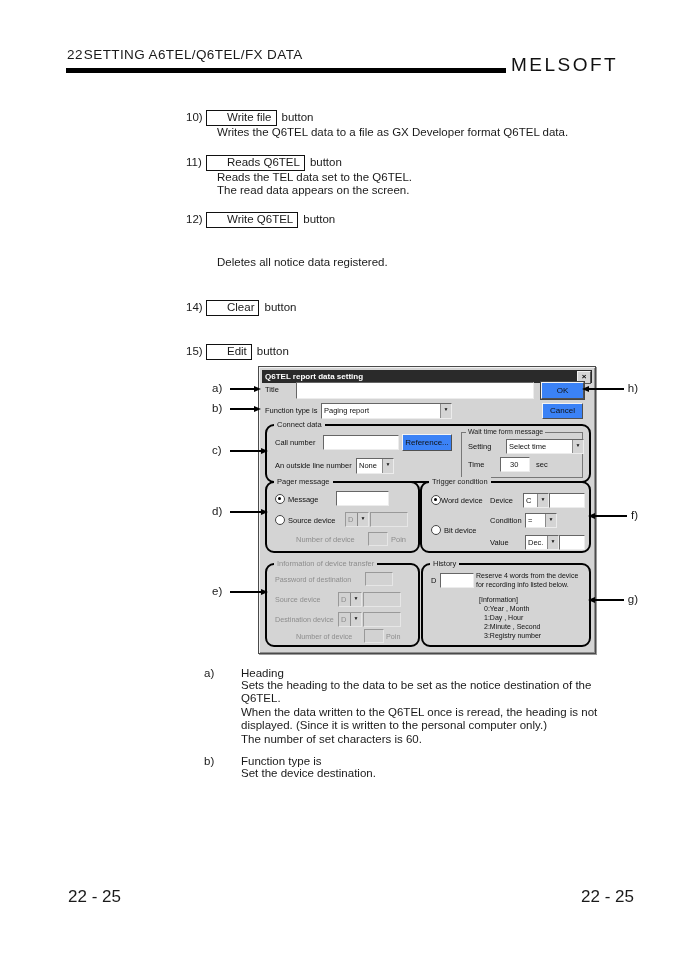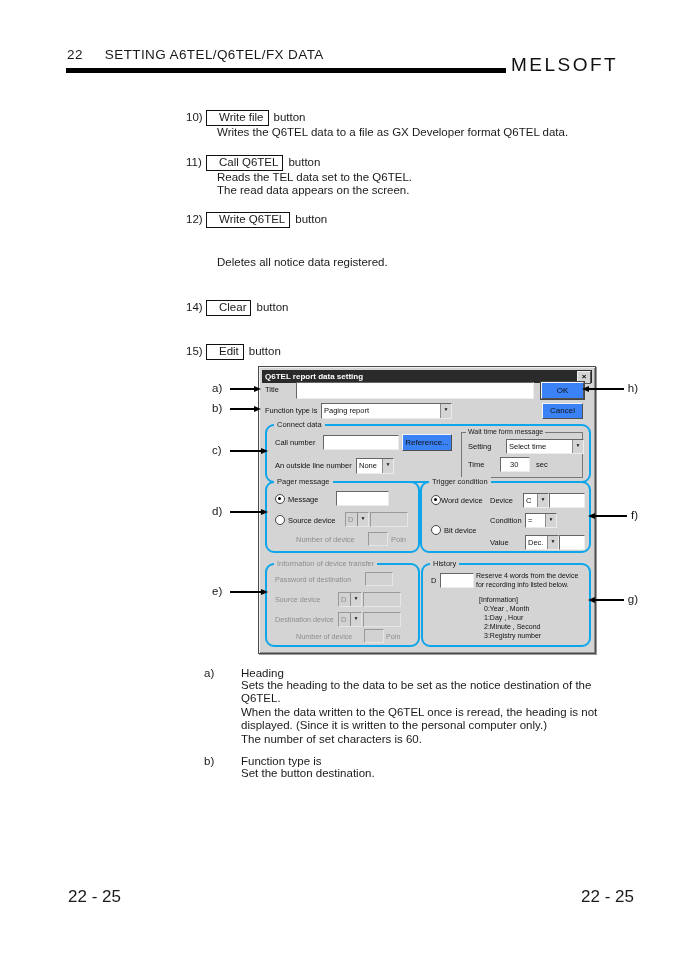--- a/index.html
+++ b/index.html
@@ -2,26 +2,26 @@
 <html><head>
 <meta charset="utf-8">
 <style>
   html,body{margin:0;padding:0}
   body{width:700px;height:960px;background:#ffffff;position:relative;overflow:hidden;
        font-family:"Liberation Sans","DejaVu Sans",sans-serif;color:#1a1a1a;}
   .abs{position:absolute}
 
   
   .hdr-title{font-size:13.5px;letter-spacing:.4px;white-space:nowrap}
-  .hdr-num{margin-right:22px}
+  .hdr-num{margin-right:1px}
   .rule{background:#000}
   .brand{font-size:19px;letter-spacing:2.5px;color:#111;white-space:nowrap}
   .li{font-size:11.5px;line-height:15px;white-space:nowrap}
   .li .num{display:inline-block;width:20px}
-  .btnbox{display:inline-block;border:1.2px solid #111;padding:0 4px 1px 12px;margin-right:5px;line-height:12.5px}
+  .btnbox{display:inline-block;border:1.2px solid #111;padding:0 4px 1px 20px;margin-right:5px;line-height:12.5px}
   .desc{margin-left:31px;line-height:13.4px;font-size:11.5px}
   .note{font-size:11.5px;white-space:nowrap}
   .note .nnum{display:inline-block;width:37px}
   .nlines{margin-left:37px;line-height:13.4px}
   .footer{font-size:17px;white-space:nowrap}
 
   
   .callout{display:flex;align-items:center;font-size:11.5px;height:13px}
   .c-label{flex:0 0 auto;width:18px;line-height:13px}
   .c-label.right{width:auto;padding-left:4px}
@@ -43,21 +43,21 @@
   .tb .tv{position:absolute;left:3px;top:2px;font-size:7.5px}
   .btn{position:absolute;background:#3b82f6;border:1px solid;border-color:#f4f4f4 #505050 #505050 #f4f4f4;
        text-align:center;font-size:8px;color:#111}
   .btn.primary{box-shadow:0 0 0 1px #444}
   .combo{position:absolute;background:#fff;border:1px solid;border-color:#666 #ececec #ececec #666}
   .combo .cv{position:absolute;left:2px;top:1.5px;font-size:7.5px;white-space:nowrap;color:#111}
   .combo .ca{position:absolute;right:0;top:0;bottom:0;width:10px;background:#d4d4d4;border-left:1px solid #8a8a8a;
              text-align:center;font-size:5px;line-height:11px;color:#111}
   .radio{position:absolute;width:8px;height:8px;border-radius:50%;background:#fff;border:1px solid #444}
   .radio.sel::after{content:"";position:absolute;left:2px;top:2px;width:3px;height:3px;border-radius:50%;background:#000}
-  .grp{position:absolute;border:2px solid #0ea5e9;border-radius:9px}
+  .grp{position:absolute;border:2px solid #000000;border-radius:9px}
   .glegend{position:absolute;top:-6px;left:7px;background:#d4d4d4;padding:0 3px;white-space:nowrap;font-size:7.5px}
   .subgrp{position:absolute;border:1px solid #777}
   .slegend{position:absolute;top:-5px;left:4px;background:#d4d4d4;padding:0 2px;white-space:nowrap;font-size:7px}
   .dis{color:#8d8d8d}
   .disf{background:#d2d2d2 !important;border-color:#999 #e6e6e6 #e6e6e6 #999 !important}
   .disf .cv{color:#8d8d8d}
 </style>
 </head>
 <body>
 
@@ -66,21 +66,21 @@
 </div>
 <div class="abs rule" style="left:66px;top:68px;width:440px;height:4.5px"></div>
 <div class="abs brand" style="left:511px;top:54px">MELSOFT</div>
 
 <div class="abs li" style="left:186px;top:110px">
   <div><span class="num">10)</span><span class="btnbox">Write file</span><span>button</span></div>
   <div class="desc">Writes the Q6TEL data to a file as GX Developer format Q6TEL data.</div>
 </div>
 
 <div class="abs li" style="left:186px;top:155px">
-  <div><span class="num">11)</span><span class="btnbox">Call Q6TEL</span><span>button</span></div>
+  <div><span class="num">11)</span><span class="btnbox">Reads Q6TEL</span><span>button</span></div>
   <div class="desc">Reads the TEL data set to the Q6TEL.</div>
   <div class="desc">The read data appears on the screen.</div>
 </div>
 
 <div class="abs li" style="left:186px;top:212px">
   <div><span class="num">12)</span><span class="btnbox">Write Q6TEL</span><span>button</span></div>
 </div>
 
 <div class="abs li" style="left:186px;top:256px">
   <div class="desc">Deletes all notice data registered.</div>
@@ -263,17 +263,17 @@
 <div class="abs note" style="left:204px;top:667px">
   <div><span class="nnum">a)</span><span>Heading</span></div>
   <div class="nlines">Sets the heading to the data to be set as the notice destination of the</div>
   <div class="nlines">Q6TEL.</div>
   <div class="nlines">When the data written to the Q6TEL once is reread, the heading is not</div>
   <div class="nlines">displayed. (Since it is written to the personal computer only.)</div>
   <div class="nlines">The number of set characters is 60.</div>
 </div>
 <div class="abs note" style="left:204px;top:755px">
   <div><span class="nnum">b)</span><span>Function type is</span></div>
-  <div class="nlines">Set the button destination.</div>
+  <div class="nlines">Set the device destination.</div>
 </div>
 
 <div class="abs footer" style="left:68px;top:887px">22 - 25</div>
 <div class="abs footer" style="right:66px;top:887px">22 - 25</div>
 
 </body></html>

